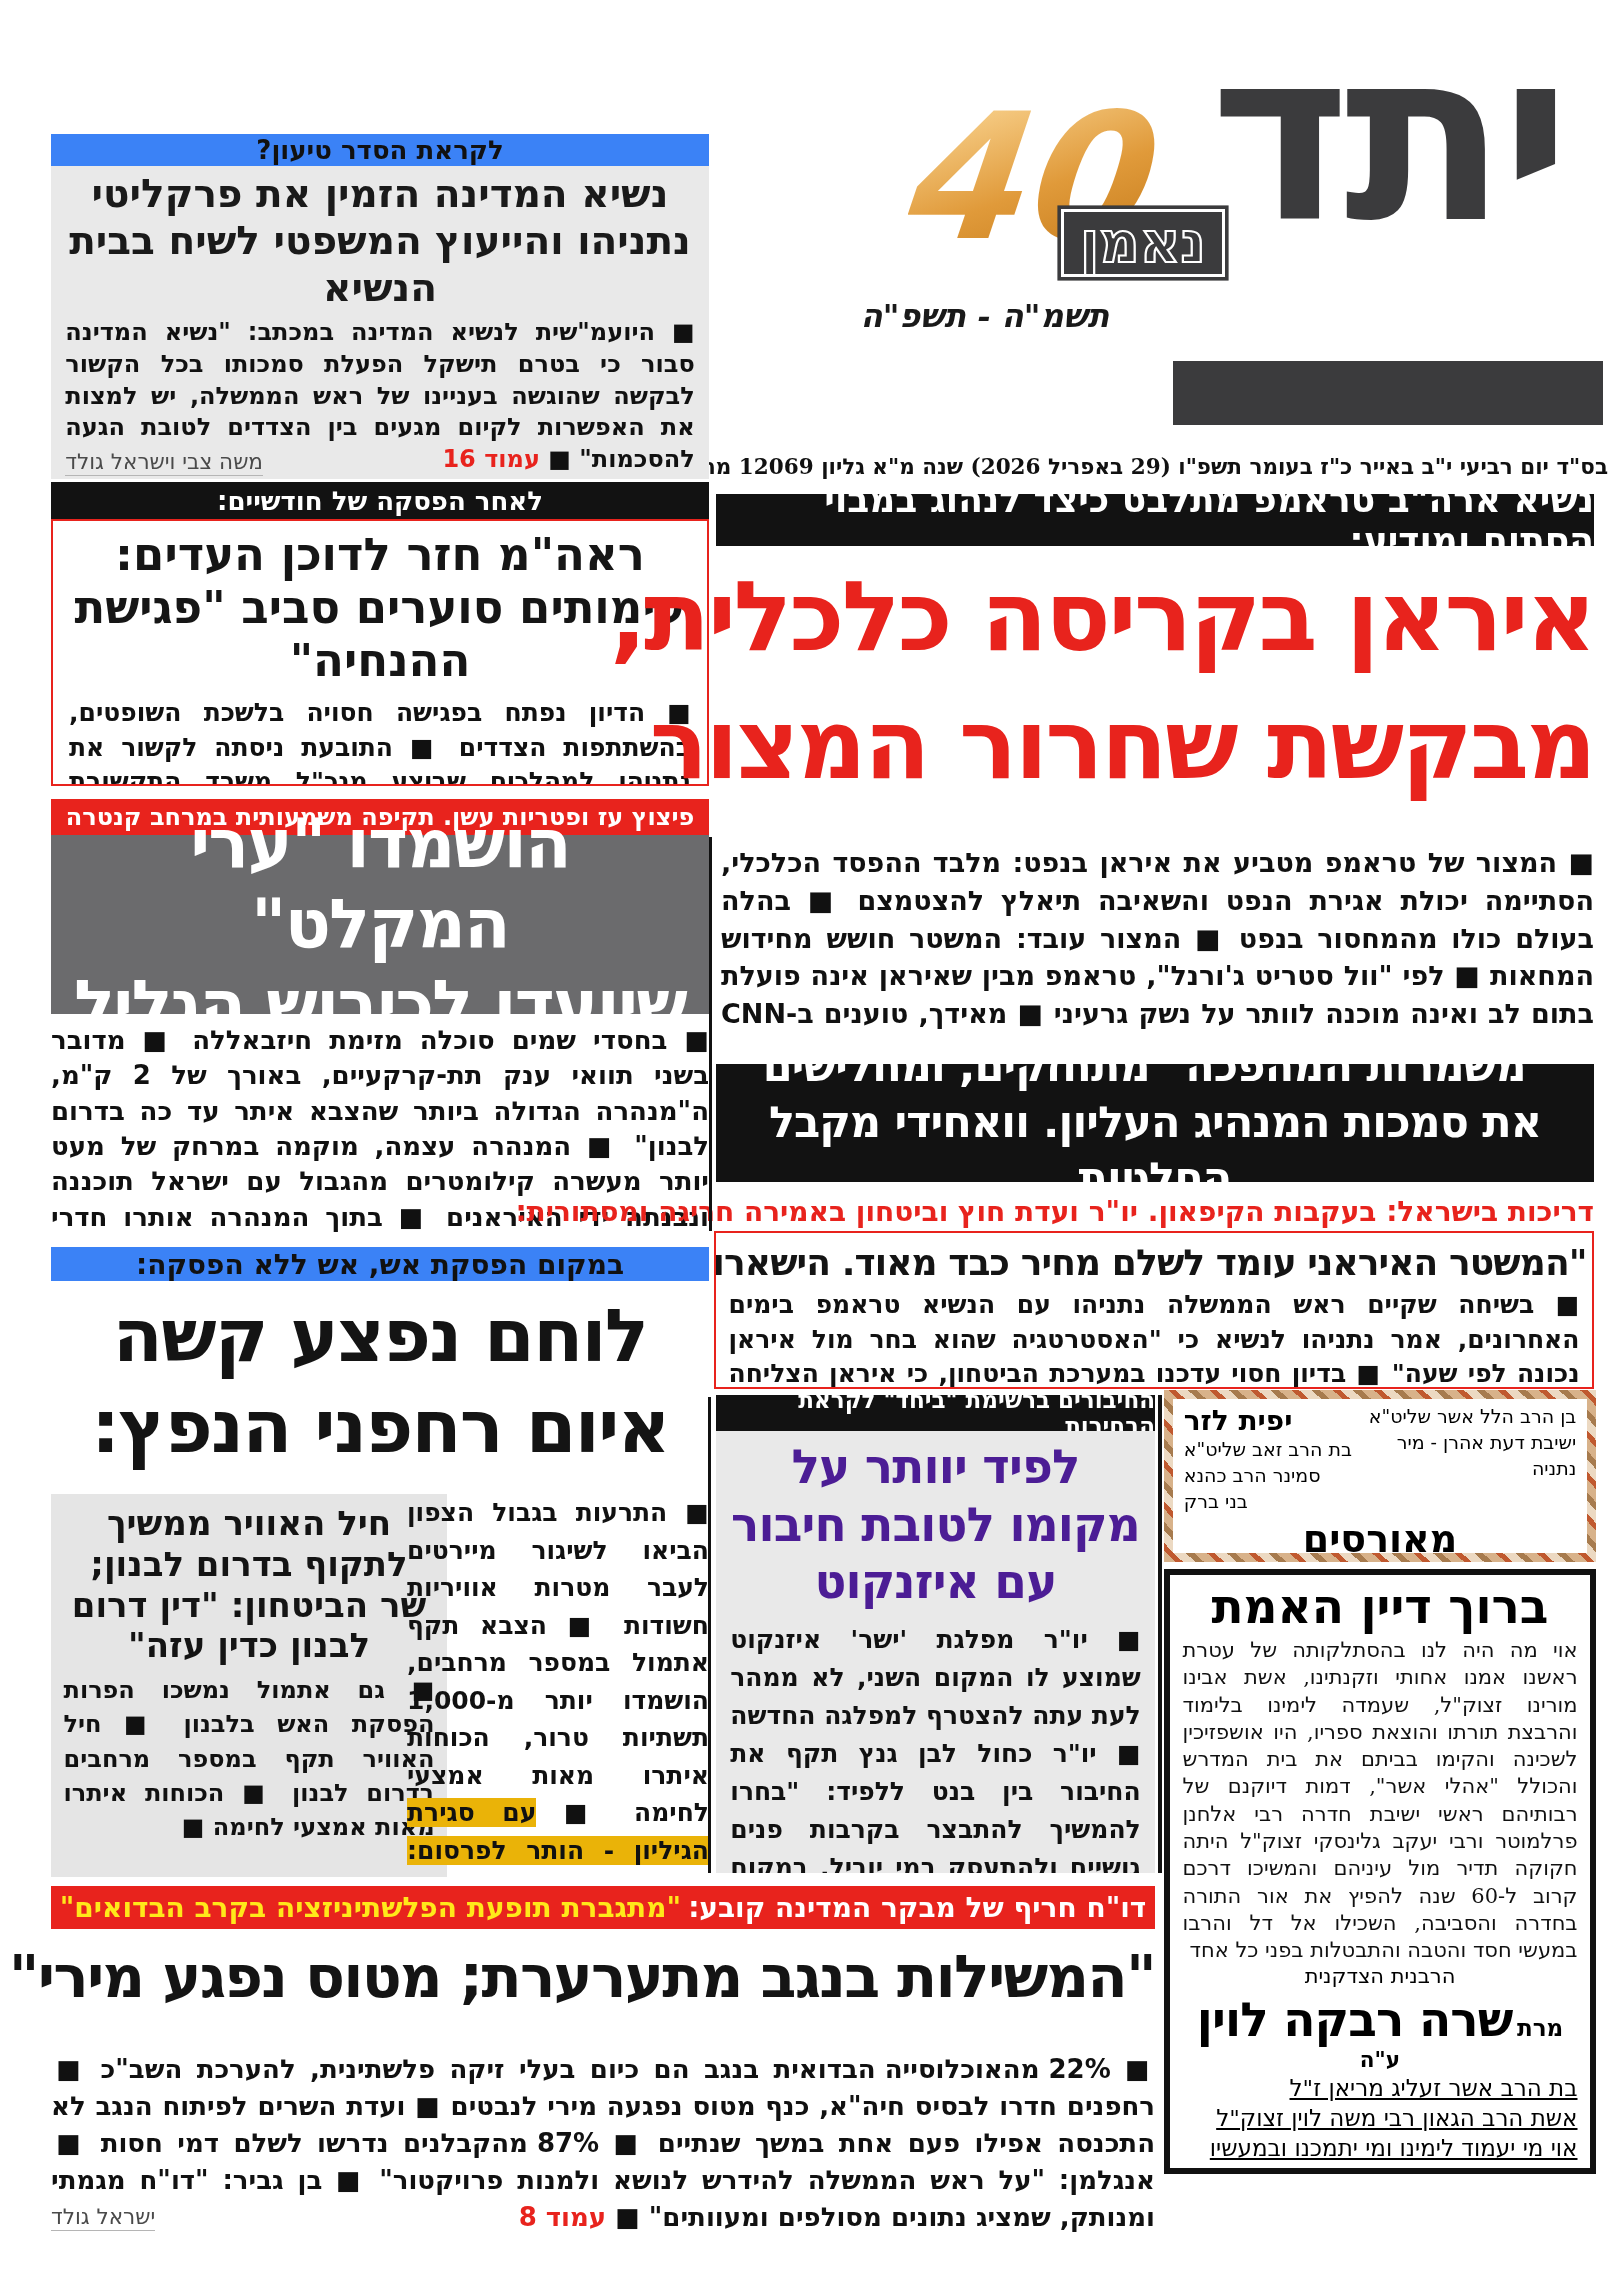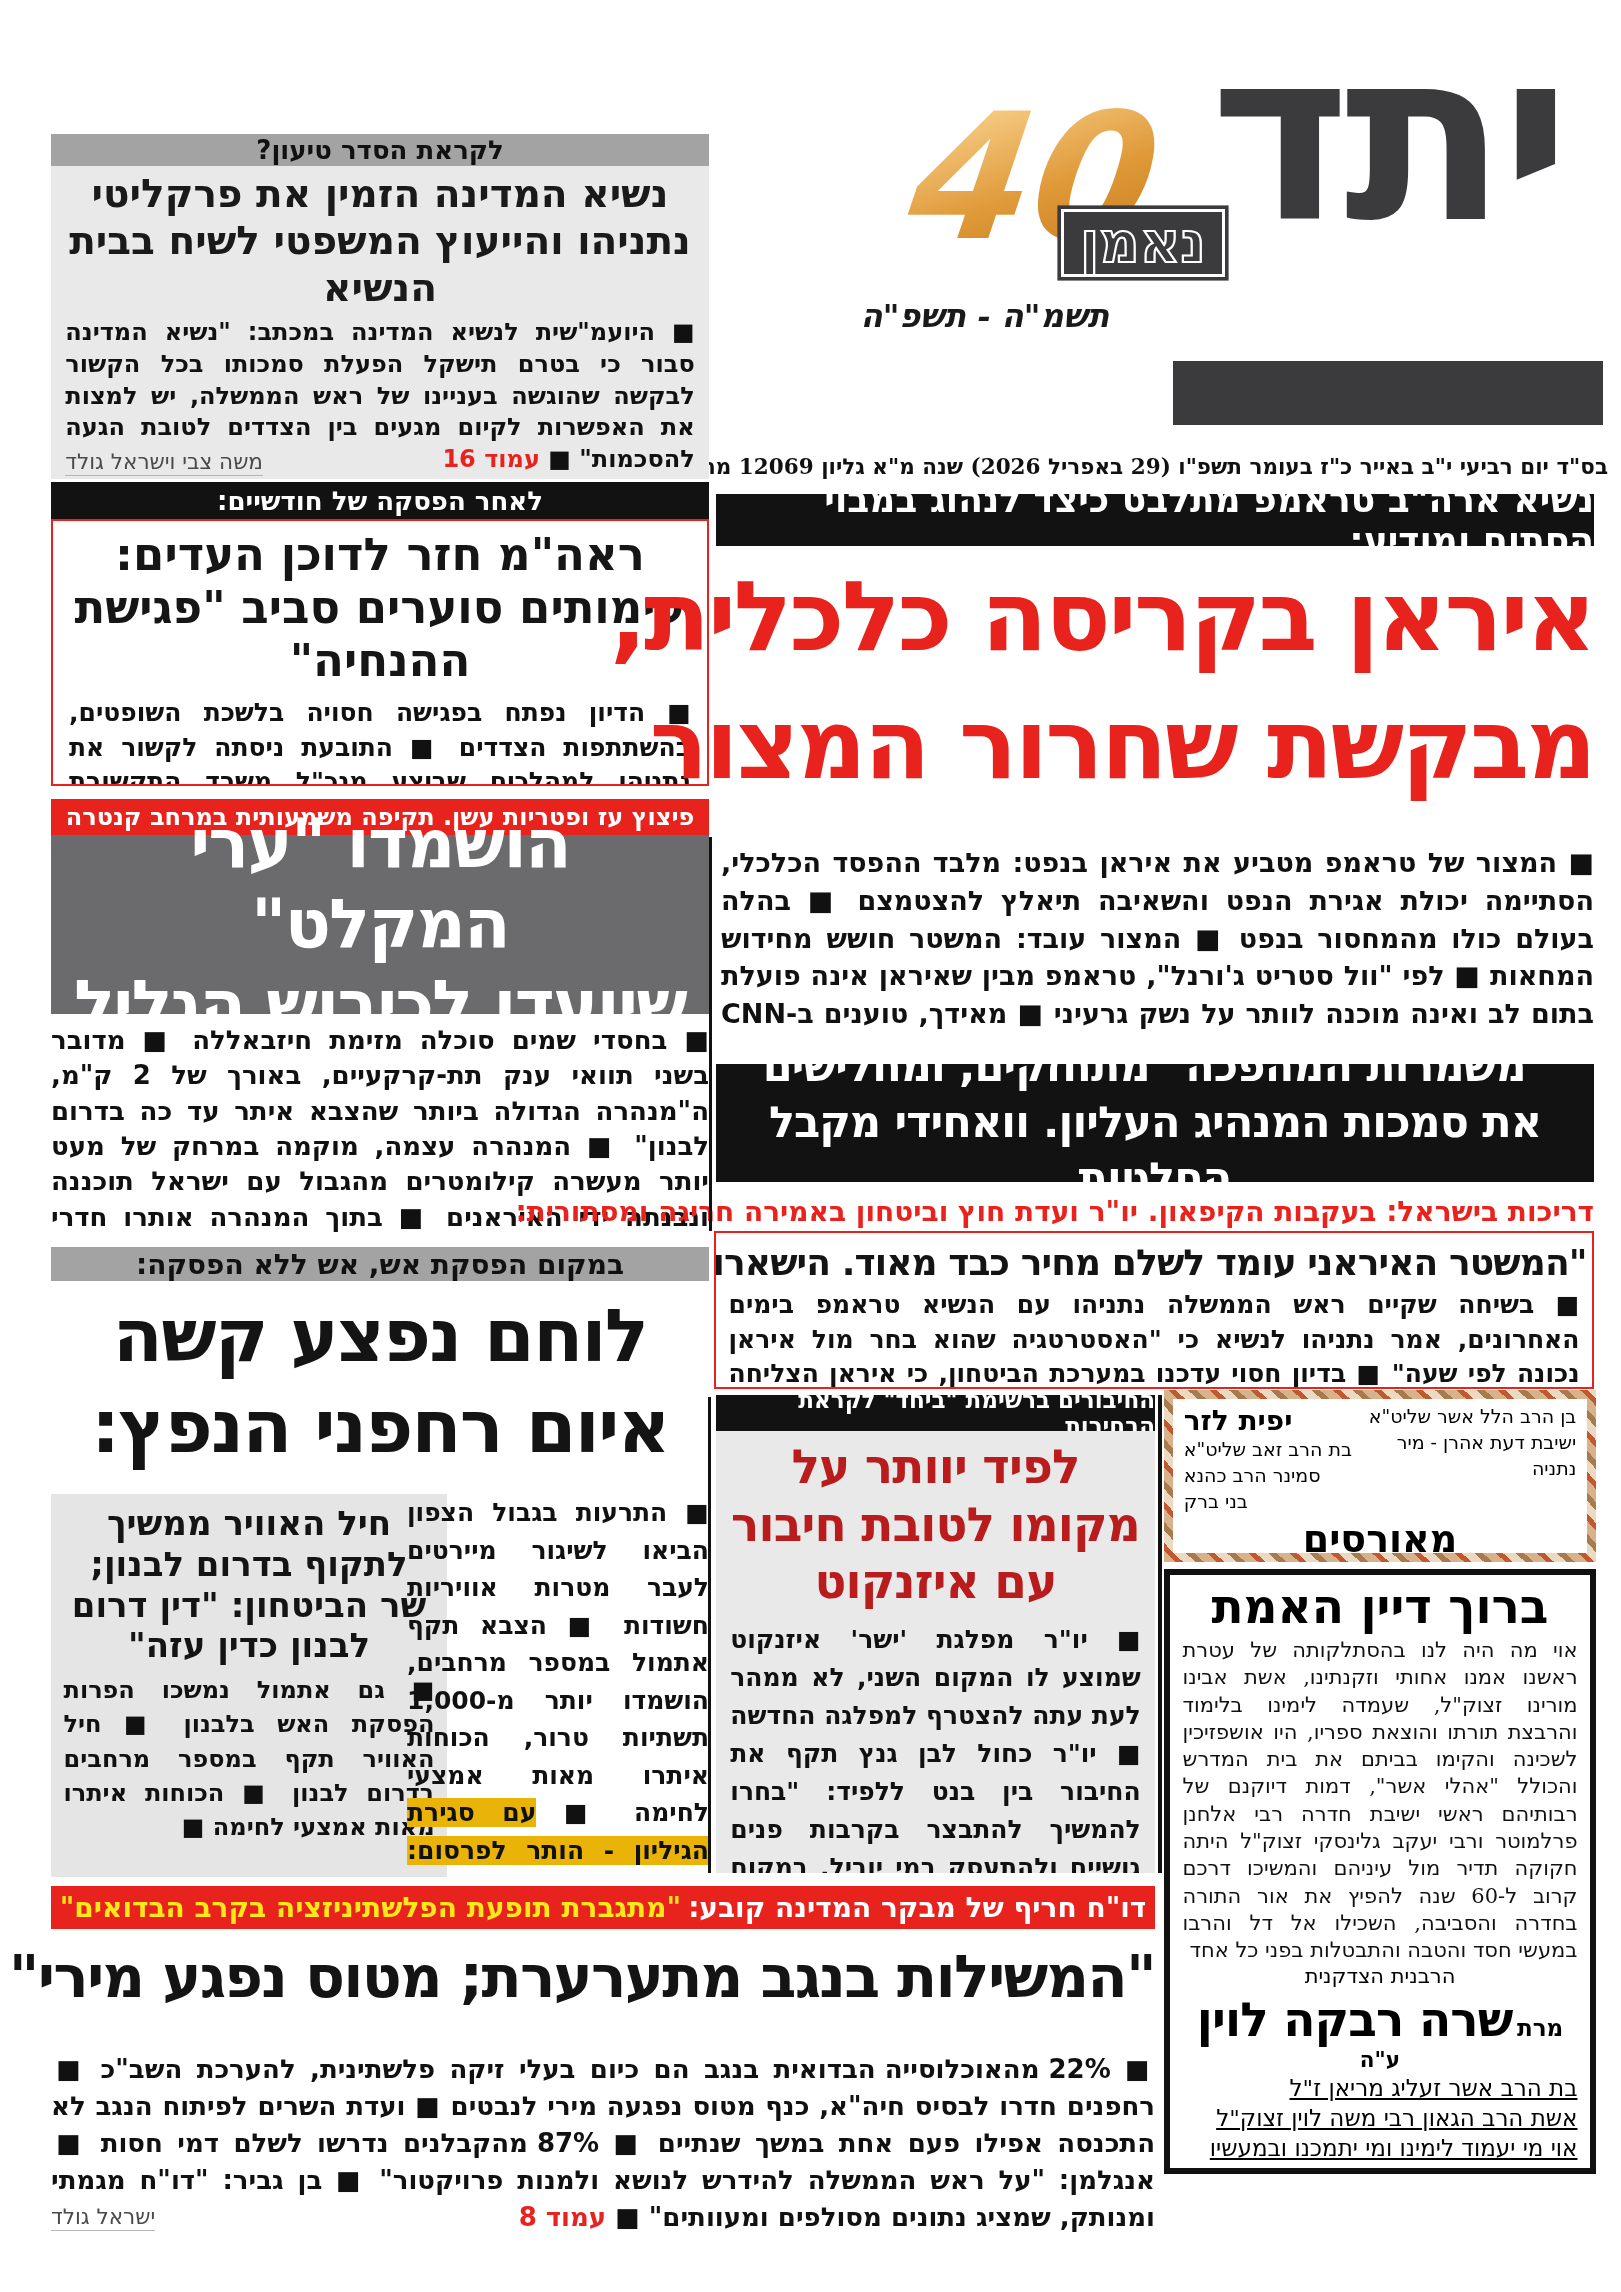--- a/index.html
+++ b/index.html
@@ -4,21 +4,21 @@
 <style>
   html,body{margin:0;padding:0;background:#fff;}
   *{box-sizing:border-box;}
   body{font-family:"DejaVu Sans",sans-serif;}
   #page{position:relative;width:1621px;height:2293px;background:#fff;overflow:hidden;direction:rtl;}
   .abs{position:absolute;}
   .c{text-align:center;}
   .j{text-align:justify;}
   .black-bar{background:#121212;color:#fff;font-weight:700;display:flex;align-items:center;justify-content:center;}
   .red-bar{background:#e8231d;color:#fff;font-weight:700;display:flex;align-items:center;justify-content:center;}
-  .gray-bar{background:#a3a3a3;color:#111;font-weight:700;display:flex;align-items:center;justify-content:center;}
+  .gray-bar{background:#3b82f6;color:#111;font-weight:700;display:flex;align-items:center;justify-content:center;}
   .page-ref{color:#e8231d;font-weight:900;white-space:nowrap;}
   .byline{color:#4a4a4a;font-weight:400;font-size:21.5px;border-bottom:1.8px solid #b5b5b5;float:left;line-height:1.2;margin-top:5.4px;}
   .body-txt{font-weight:700;color:#111;}
   .hl{background:#eab308;}
   .vrule{background:#111;}
   
   .a1{background:#e9e9e9;overflow:hidden;}
   .a1 .head{font-size:39px;line-height:1.2;font-weight:900;color:#1a1a1a;padding:5.4px 9px 1.8px;}
   .a1 .bod{font-size:24px;line-height:1.32;padding:3.6px 14.3px;}
   
@@ -39,21 +39,21 @@
   .iran-head{color:#e8231d;font-weight:900;font-size:97px;line-height:1.32;letter-spacing:-2.7px;white-space:nowrap;}
   .iran-body{font-size:27px;line-height:1.4;overflow:hidden;}
   .rgbox{background:#121212;color:#fff;display:flex;align-items:center;justify-content:center;}
   .rgbox .t{font-size:43px;line-height:1.3;font-weight:900;letter-spacing:-0.9px;}
   .alert-kicker{color:#e8231d;font-weight:900;font-size:28px;text-align:center;white-space:nowrap;}
   .alertbox{border:2.7px solid #e8231d;background:#fff;overflow:hidden;}
   .alertbox .h{font-size:36px;font-weight:900;text-align:center;white-space:nowrap;letter-spacing:-0.9px;padding:9px 5.4px 1.8px;color:#141414;}
   .alertbox .b{font-size:25px;line-height:1.38;padding:3.6px 12.5px;}
   
   .lapidbox{background:#e9e9e9;overflow:hidden;padding:7.2px 14.3px;}
-  .lapidbox .h{font-size:47px;line-height:1.22;font-weight:900;text-align:center;color:#b91c1c;letter-spacing:-0.9px;}
+  .lapidbox .h{font-size:47px;line-height:1.22;font-weight:900;text-align:center;color:#4c1d95;letter-spacing:-0.9px;}
   .lapidbox .b{font-size:25px;line-height:1.52;margin-top:10.7px;}
   
   .negev-head{font-size:59px;font-weight:900;letter-spacing:-1.8px;white-space:nowrap;color:#141414;}
   .negev-body{font-size:26px;line-height:1.42;overflow:hidden;}
   
   .forty{font-style:italic;font-weight:900;font-size:175px;line-height:1;background:linear-gradient(160deg,#f6cc85 15%,#e09a3a 55%,#c97f1f 90%);-webkit-background-clip:text;background-clip:text;color:transparent;transform:skewX(-8deg);}
   .years{font-style:italic;font-weight:900;font-size:32px;color:#1a1a1a;font-family:"DejaVu Serif","DejaVu Sans",serif;}
   .yated{font-weight:900;font-size:237px;line-height:0.95;color:#3b3b3d;letter-spacing:-5.4px;}
   .yated-bar{background:#3b3b3d;}
   .badge{background:#3b3b3d;border:3.6px solid #fff;box-shadow:0 0 0 3.6px #3b3b3d;padding:1.8px 16px;}

